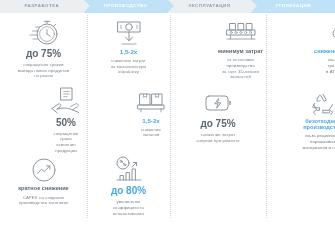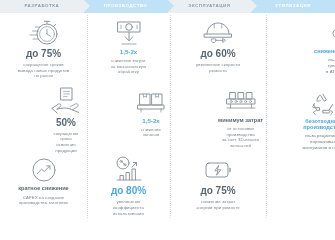--- a/index.html
+++ b/index.html
@@ -178,37 +178,20 @@
         </div>
         <div class="big">до 80%</div>
         <div class="desc" style="white-space: pre-line;">увеличение
 коэффициента
 использования</div>
       </div>
     </div>
 
     <div class="col dark">
 
-      <div class="cell r1">
-        <div class="ico">
-          <svg width="36" height="30" viewBox="0 0 36 30">
-            <g fill="none" stroke="#8d969d" stroke-width="1" stroke-linecap="round" stroke-linejoin="round">
-              <path d="M7 17c0-6.1 4.9-11 11-11s11 4.9 11 11"></path>
-              <path d="M4.5 17h27v3.2h-27z"></path>
-              <path d="M14.2 6.8v4.4M21.8 6.8v4.4" stroke-width=".75"></path>
-              <path d="M13.6 25.6c-1.3 0-2.4-1.1-2.4-2.4 0-.5.1-.9.3-1.3h4.2c.2.4.3.8.3 1.3 0 1.3-1.1 2.4-2.4 2.4z" stroke-width=".85"></path>
-              <path d="M15.6 23.4h7.4" stroke-width=".85"></path>
-              <path d="M23 21.6l2.6 1.8-2.6 1.8z" stroke-width=".85"></path>
-            </g>
-          </svg>
-        </div>
-        <div class="big">до 60%</div>
-        <div class="desc" style="white-space: pre-line;">увеличение скорости
-ремонта</div>
-      </div>
 
       <div class="cell r2">
         <div class="ico">
           <svg width="36" height="28" viewBox="0 0 36 28">
             <g fill="none" stroke="#8d969d" stroke-width="1" stroke-linecap="round" stroke-linejoin="round">
               <path d="M7 4.5h5.4V11H7zM15.3 4.5h5.4V11h-5.4zM23.6 4.5H29V11h-5.4z"></path>
               <path d="M4 11h28v5H4z"></path>
               <path d="M7.5 16v4M28.5 16v4" stroke-width=".8"></path>
               <circle cx="8.2" cy="13.5" r="1.1" stroke-width=".7"></circle>
               <circle cx="13" cy="13.5" r="1.1" stroke-width=".7"></circle>

